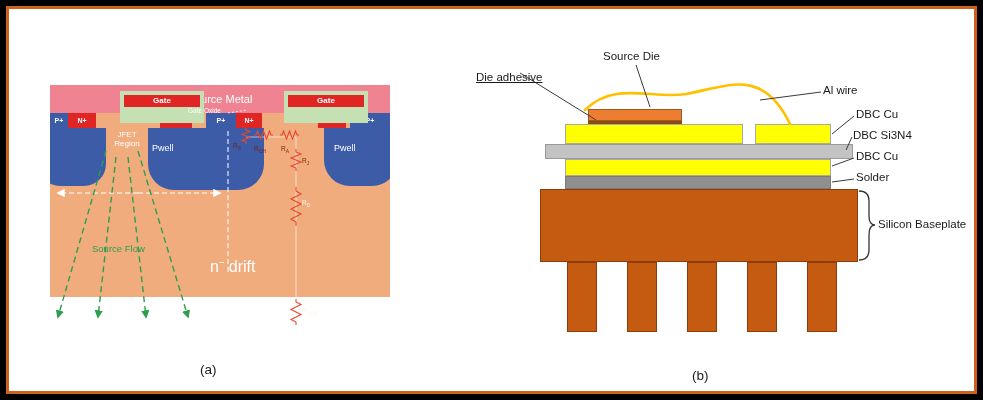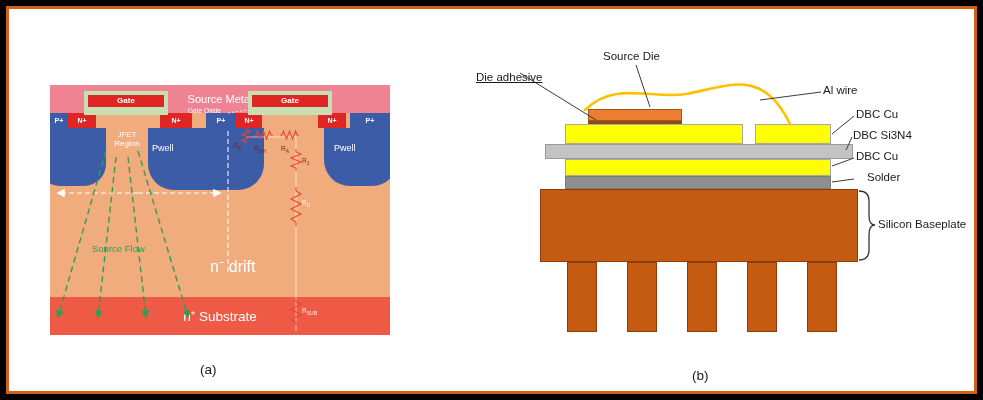--- a/index.html
+++ b/index.html
@@ -17,21 +17,21 @@
              display:flex;align-items:center;justify-content:center;}
   .sm-text{color:#fff;font-size:11px;}
   .drift{left:0;top:28px;width:340px;height:184px;background:var(--drift-peach,#f1ac7e);z-index:0;}
   .substrate{left:0;top:212px;width:340px;height:38px;background:var(--substrate-red,#ee5a45);z-index:1;
              display:flex;align-items:center;justify-content:center;}
   .sub-text{color:#fff;font-size:13.5px;}
   .pwell{background:var(--pwell-blue,#3c5ca8);border-radius:0 0 26px 26px;z-index:1;}
   .surf{top:28px;height:15px;z-index:2;color:#fff;font-size:7px;text-align:center;line-height:15px;font-weight:bold;}
   .surf-p{background:var(--pwell-blue,#3c5ca8);}
   .surf-n{background:var(--nplus-red,#e02525);}
-  .gate-ox{top:6px;height:24px;background:var(--oxide-green,#c5e0b3);z-index:5;}
+  .gate-ox{top:6px;height:32px;background:var(--oxide-green,#c5e0b3);z-index:5;margin-left:36px;}
   .gate-bar{position:absolute;left:4px;right:4px;top:4px;height:12px;background:var(--gate-red,#e02525);
             color:#fff;font-size:8px;font-weight:bold;text-align:center;line-height:12px;}
   .overlay{left:0;top:0;z-index:10;pointer-events:none;}
   .lbl{z-index:11;white-space:nowrap;}
   .jfet{left:56px;top:45px;width:42px;text-align:center;color:#fff;font-size:8px;line-height:1.15;white-space:normal;}
   .pwl{color:#fff;font-size:9px;}
   .gox{left:138px;top:22px;color:#fff;font-size:6.5px;}
   .cfl{left:42px;top:158px;color:var(--current-green,#2e9e4f);font-size:9.5px;}
   .ndr{left:160px;top:170px;color:#fff;font-size:16px;}
   .rlbl{position:absolute;z-index:11;font-size:6.5px;color:#7a1f12;white-space:nowrap;}
@@ -60,23 +60,20 @@
 <div class="frame-orange"></div>
 
 <div id="diagA" class="abs">
 
   <div class="abs drift"></div>
 
   <div class="abs pwell" style="left:-12px;top:43px;width:68px;height:58px;border-radius:0 0 22px 22px;"></div>
   <div class="abs pwell" style="left:98px;top:43px;width:116px;height:62px;"></div>
   <div class="abs pwell" style="left:274px;top:43px;width:74px;height:58px;"></div>
 
-  <div class="abs substrate">
-    <span class="sub-text">n⁺ Substrate</span>
-  </div>
 
   <div class="abs surf surf-p" style="left:0;width:18px;">P+</div>
   <div class="abs surf surf-n" style="left:18px;width:28px;">N+</div>
   <div class="abs surf surf-n" style="left:110px;width:32px;">N+</div>
   <div class="abs surf surf-p" style="left:156px;width:30px;">P+</div>
   <div class="abs surf surf-n" style="left:186px;width:26px;">N+</div>
   <div class="abs surf surf-n" style="left:268px;width:28px;">N+</div>
   <div class="abs surf surf-p" style="left:300px;width:40px;">P+</div>
 
   <div class="abs src-metal">
@@ -156,21 +153,21 @@
   <div class="abs bplate"></div>
   <div class="abs pin" style="left:127px;"></div>
   <div class="abs pin" style="left:187px;"></div>
   <div class="abs pin" style="left:247px;"></div>
   <div class="abs pin" style="left:307px;"></div>
   <div class="abs pin" style="left:367px;"></div>
 
   <div class="abs blbl" style="left:416px;top:60px;">DBC Cu</div>
   <div class="abs blbl" style="left:413px;top:81px;">DBC Si3N4</div>
   <div class="abs blbl" style="left:416px;top:102px;">DBC Cu</div>
-  <div class="abs blbl" style="left:427px;top:123px;">Solder</div>
+  <div class="abs blbl" style="left:416px;top:123px;">Solder</div>
   <div class="abs blbl" style="left:438px;top:170px;">Silicon Baseplate</div>
 
   <svg class="abs overlay" style="left:0;top:0;" width="535" height="300" viewBox="0 0 535 300">
     <path d="M145,62 C175,32 212,52 246,46 C286,39 322,18 350,76" stroke="#ffc000" stroke-width="2.6" fill="none" stroke-linecap="round"></path>
     <line class="ldr" x1="80" y1="25" x2="156" y2="72"></line>
     <line class="ldr" x1="196" y1="17" x2="210" y2="59"></line>
     <line class="ldr" x1="381" y1="44" x2="320" y2="52"></line>
     <line class="ldr" x1="414" y1="68" x2="392" y2="86"></line>
     <line class="ldr" x1="412" y1="89" x2="406" y2="102"></line>
     <line class="ldr" x1="414" y1="110" x2="392" y2="118"></line>

